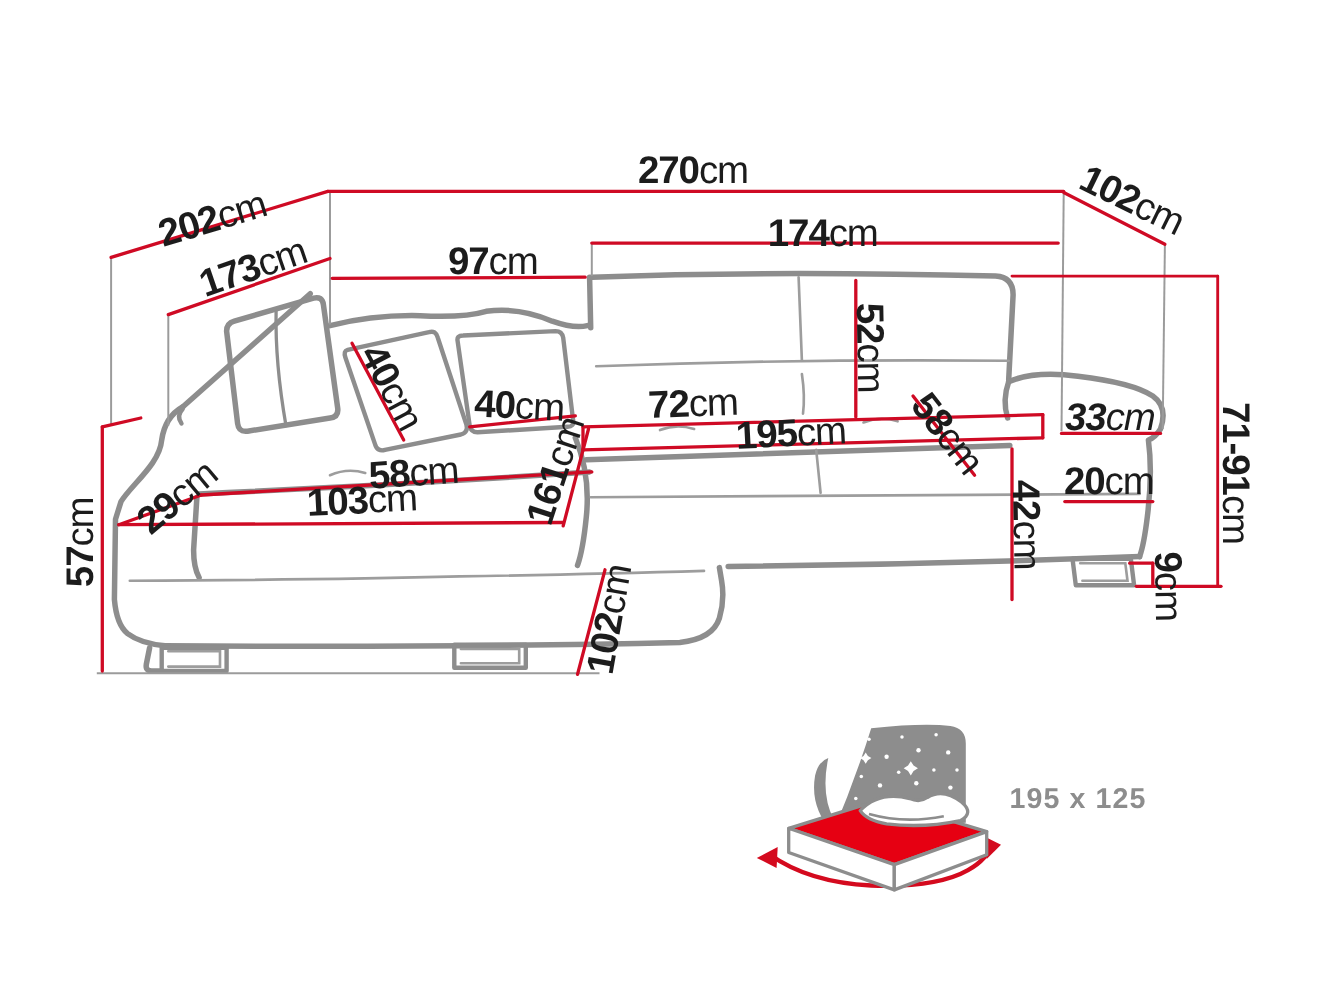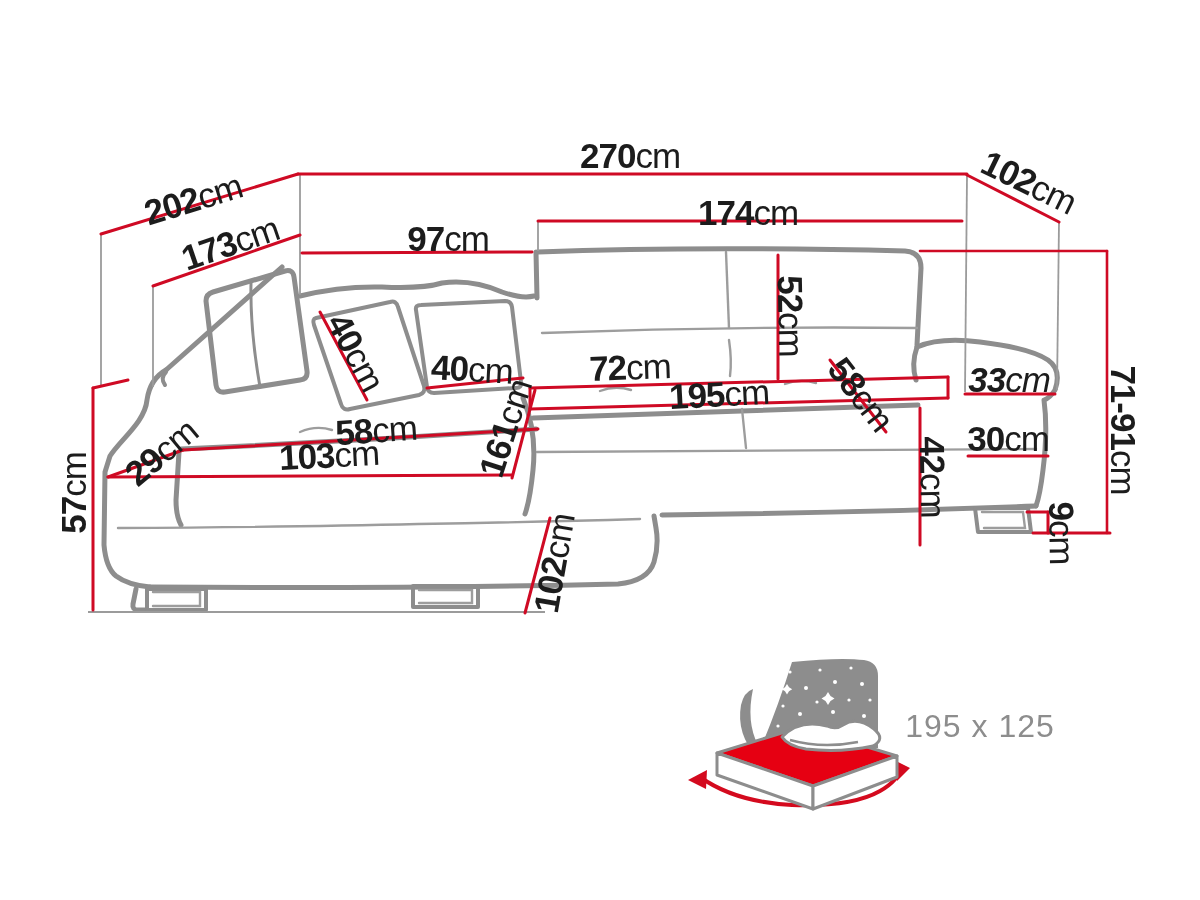--- a/index.html
+++ b/index.html
@@ -3,21 +3,21 @@
 <meta charset="utf-8">
 <style>
   html,body{margin:0;padding:0;background:#fff;}
   #stage{position:relative;width:1200px;height:900px;background:#ffffff;overflow:hidden;
          font-family:"Liberation Sans","DejaVu Sans",sans-serif;}
   #drawing{position:absolute;left:0;top:0;width:1200px;height:900px;}
   .dim{position:absolute;white-space:nowrap;color:#1c1c1c;font-size:35px;line-height:1;
        transform-origin:center center;letter-spacing:-1px;}
   .dim .v{font-weight:700;}
   .dim .u{font-weight:400;}
-  .bed-size{position:absolute;white-space:nowrap;color:#8d8d8d;font-size:32px;font-weight:400;
+  .bed-size{position:absolute;white-space:nowrap;color:#8d8d8d;font-size:26px;font-weight:700;
        letter-spacing:1px;}
 </style>
 </head>
 <body>
 
 <div id="stage">
 
 <svg id="drawing" viewBox="0 0 1200 900">
 
   <g fill="none" stroke="#8d8d8d" stroke-width="5" stroke-linecap="round" stroke-linejoin="round">
@@ -164,21 +164,21 @@
 <div class="dim" style="left:748px;top:212px;transform:translate(-50%,-50%);"><span class="v">174</span><span class="u">cm</span></div>
 <div class="dim" style="left:1029px;top:182px;transform:translate(-50%,-50%) rotate(26deg);"><span class="v">102</span><span class="u">cm</span></div>
 <div class="dim" style="left:791px;top:316px;transform:translate(-50%,-50%) rotate(89deg);"><span class="v">52</span><span class="u">cm</span></div>
 <div class="dim" style="left:356px;top:352px;transform:translate(-50%,-50%) rotate(62deg);"><span class="v">40</span><span class="u">cm</span></div>
 <div class="dim" style="left:472px;top:369px;transform:translate(-50%,-50%) rotate(3deg);"><span class="v">40</span><span class="u">cm</span></div>
 <div class="dim" style="left:630px;top:367px;transform:translate(-50%,-50%) rotate(-2deg);"><span class="v">72</span><span class="u">cm</span></div>
 <div class="dim" style="left:719px;top:394px;transform:translate(-50%,-50%) rotate(-3deg);"><span class="v">195</span><span class="u">cm</span></div>
 <div class="dim" style="left:861px;top:394px;transform:translate(-50%,-50%) rotate(52deg);"><span class="v">58</span><span class="u">cm</span></div>
 <div class="dim" style="left:1009px;top:379px;transform:translate(-50%,-50%);font-style:italic;"><span class="v">33</span><span class="u">cm</span></div>
 <div class="dim" style="left:1123px;top:430px;transform:translate(-50%,-50%) rotate(90deg);"><span class="v">71-91</span><span class="u">cm</span></div>
-<div class="dim" style="left:1008px;top:438px;transform:translate(-50%,-50%);"><span class="v">30</span><span class="u">cm</span></div>
+<div class="dim" style="left:1008px;top:438px;transform:translate(-50%,-50%);"><span class="v">20</span><span class="u">cm</span></div>
 <div class="dim" style="left:933px;top:477px;transform:translate(-50%,-50%) rotate(89deg);"><span class="v">42</span><span class="u">cm</span></div>
 <div class="dim" style="left:1062px;top:533px;transform:translate(-50%,-50%) rotate(89deg);"><span class="v">9</span><span class="u">cm</span></div>
 <div class="dim" style="left:376px;top:430px;transform:translate(-50%,-50%) rotate(-4deg);"><span class="v">58</span><span class="u">cm</span></div>
 <div class="dim" style="left:329px;top:455px;transform:translate(-50%,-50%) rotate(-3deg);"><span class="v">103</span><span class="u">cm</span></div>
 <div class="dim" style="left:505px;top:428px;transform:translate(-50%,-50%) rotate(-72deg);"><span class="v">161</span><span class="u">cm</span></div>
 <div class="dim" style="left:161px;top:452px;transform:translate(-50%,-50%) rotate(-40deg);"><span class="v">29</span><span class="u">cm</span></div>
 <div class="dim" style="left:73px;top:493px;transform:translate(-50%,-50%) rotate(-90deg);"><span class="v">57</span><span class="u">cm</span></div>
 <div class="dim" style="left:554px;top:563px;transform:translate(-50%,-50%) rotate(-80deg);"><span class="v">102</span><span class="u">cm</span></div>
 
 <div class="bed-size" style="left:980px;top:726px;transform:translate(-50%,-50%);"><span class="v">195 x 125</span></div>

